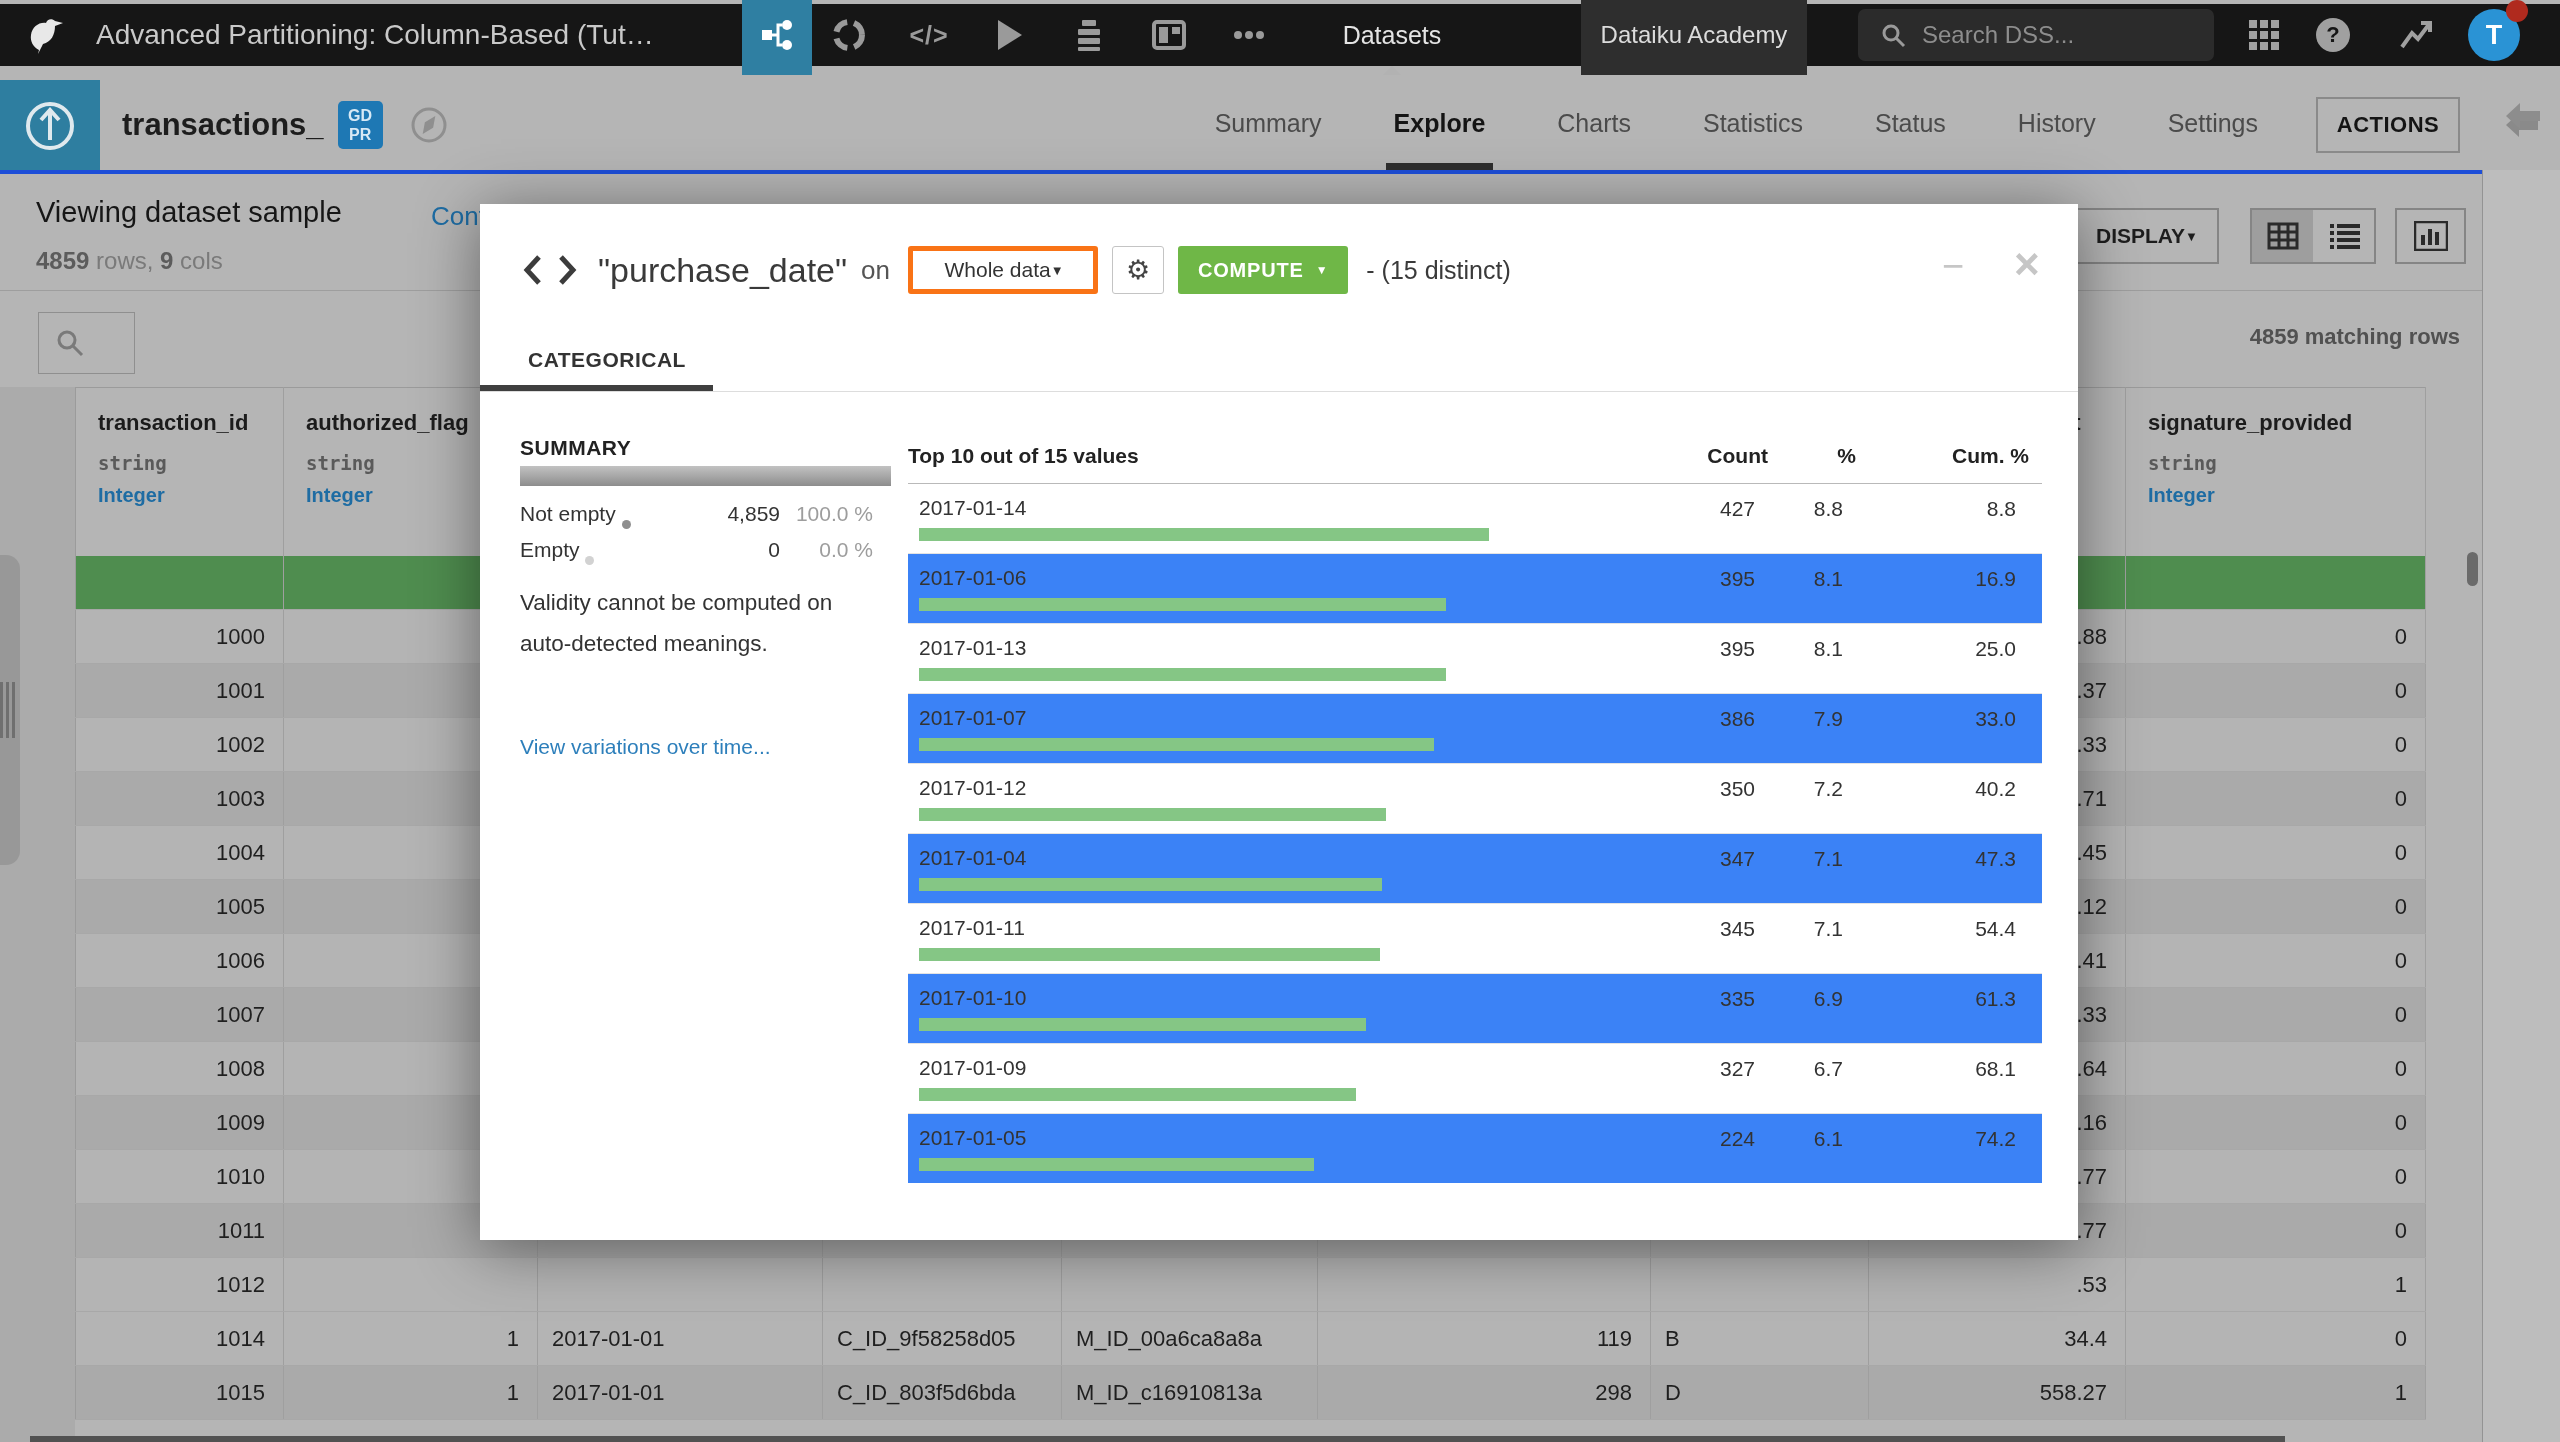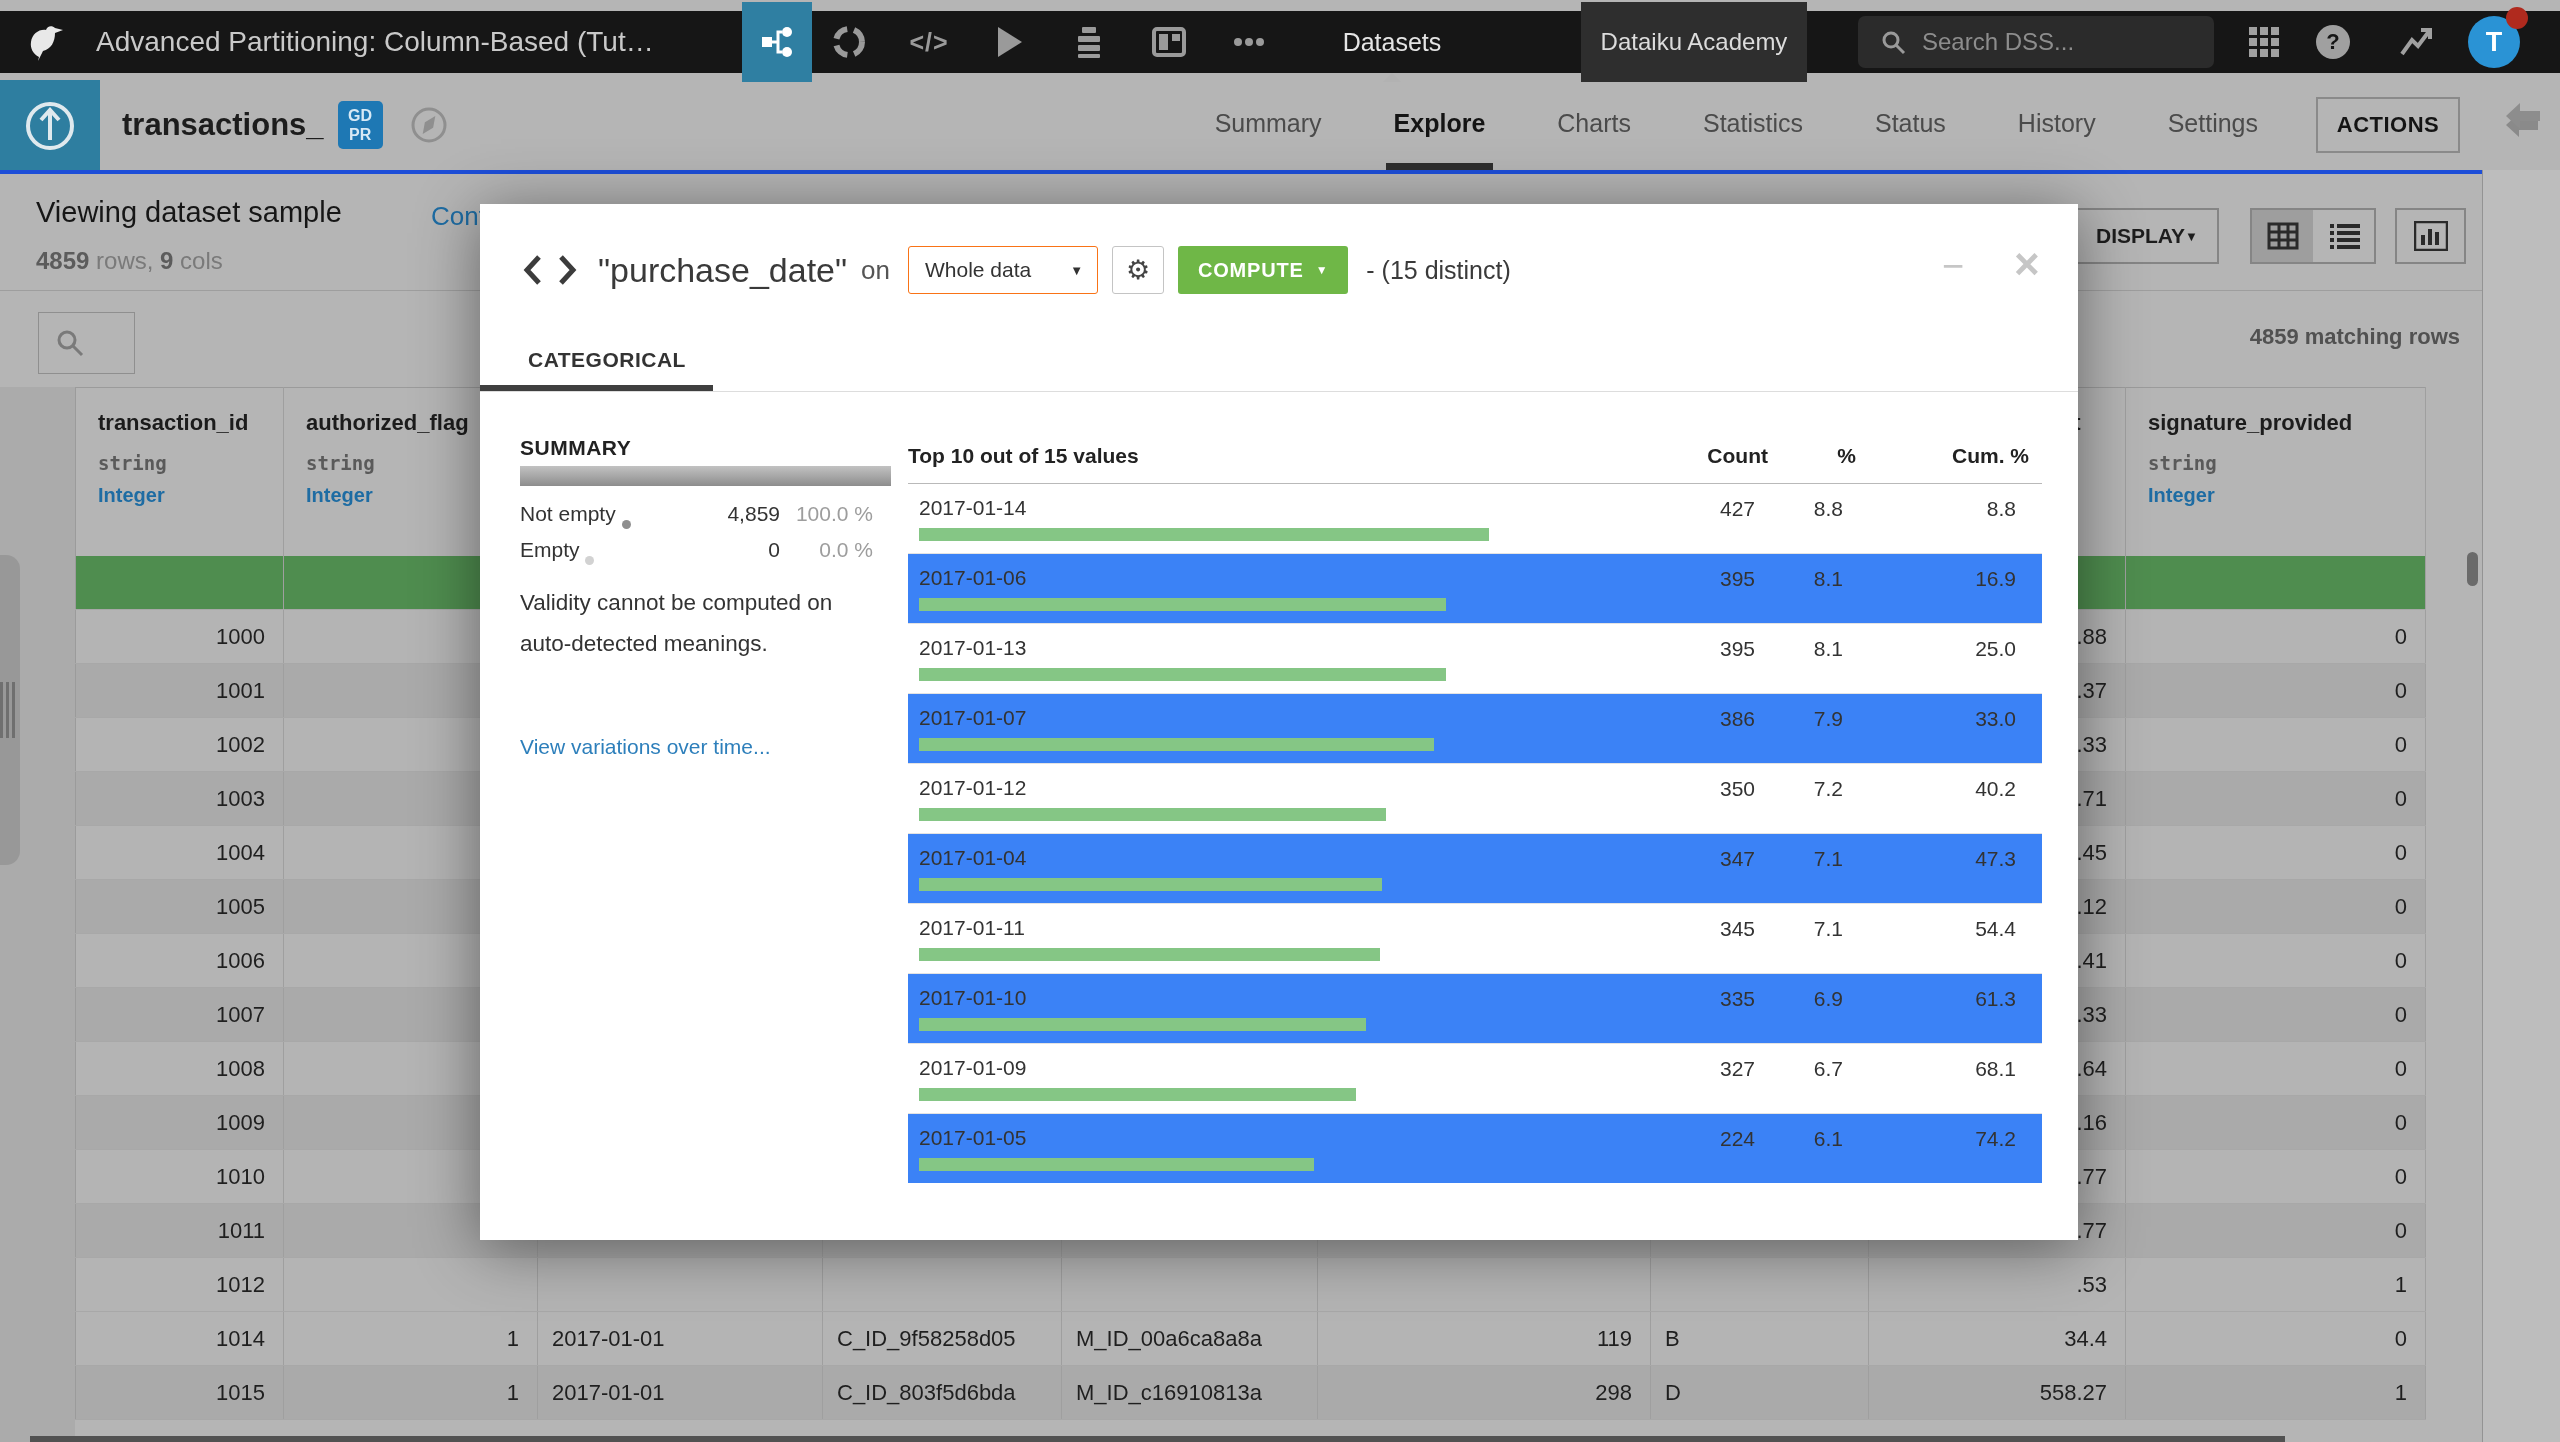--- a/index.html
+++ b/index.html
@@ -1,21 +1,21 @@
 <!DOCTYPE html>
 <html><head>
 <meta charset="utf-8">
 <style>
   html,body{margin:0;padding:0;width:2560px;height:1442px;overflow:hidden;
     font-family:"Liberation Sans",sans-serif;background:#b5b5b5;}
   #app{position:relative;width:2560px;height:1442px;overflow:hidden;}
   .abs{position:absolute;}
 
   
-  #navbar{position:absolute;left:0;top:11px;width:2560px;height:62px;background:#161616;
+  #navbar{position:absolute;left:0;top:4px;width:2560px;height:62px;background:#161616;
     display:flex;align-items:center;z-index:40;}
   #nav-logo{margin-left:24px;width:44px;height:44px;flex:0 0 auto;}
   #nav-title{margin-left:28px;width:628px;font-size:28px;color:#c9c9c9;white-space:nowrap;
     overflow:hidden;flex:0 0 auto;}
   #nav-flow{margin-left:18px;width:70px;height:80px;background:#2f7fa2;display:flex;
     align-items:center;justify-content:center;flex:0 0 auto;}
   .nav-ic{width:44px;height:44px;display:flex;align-items:center;justify-content:center;
     color:#9a9a9a;flex:0 0 auto;}
   .nav-ic.first{margin-left:15px;}
   .nav-ic + .nav-ic{margin-left:36px;}
@@ -124,22 +124,22 @@
   #hscroll-thumb{left:30px;top:1436px;width:2255px;height:6px;background:#515151;z-index:6;}
 
   
   #modal{position:absolute;left:480px;top:204px;width:1598px;height:1036px;background:#ffffff;
     box-shadow:0 8px 60px rgba(0,0,0,0.45);z-index:30;}
   #modal-head{position:absolute;left:36px;top:38px;height:56px;display:flex;
     align-items:center;white-space:nowrap;}
   .mchev{width:34px;height:44px;display:flex;align-items:center;justify-content:center;}
   #m-title{margin-left:14px;font-size:34px;color:#3a3a3a;}
   #m-on{margin-left:14px;font-size:26px;color:#555;}
-  #m-select{margin-left:18px;width:190px;height:48px;border:1px solid #f97316;border-radius:3px;
-    display:flex;align-items:center;justify-content:space-between;padding:0 14px 0 16px;
+  #m-select{margin-left:18px;width:190px;height:48px;border:5px solid #f97316;border-radius:3px;
+    display:flex;align-items:center;justify-content:center;padding:0 14px 0 16px;
     font-size:21px;color:#333;box-sizing:border-box;}
   #m-gear{margin-left:14px;width:52px;height:48px;border:1px solid #c4c4c4;border-radius:3px;
     display:flex;align-items:center;justify-content:center;font-size:27px;color:#444;
     box-sizing:border-box;}
   #m-compute{margin-left:14px;height:48px;padding:0 20px;background:#6fb747;border-radius:3px;
     color:#fff;font-size:20px;font-weight:bold;letter-spacing:0.8px;display:flex;
     align-items:center;gap:12px;}
   #m-distinct{margin-left:18px;font-size:25px;color:#3a3a3a;}
   #m-min{position:absolute;left:1462px;top:42px;font-size:38px;color:#c6c6c6;line-height:40px;}
   #m-close{position:absolute;left:1534px;top:38px;font-size:44px;color:#c6c6c6;line-height:44px;

